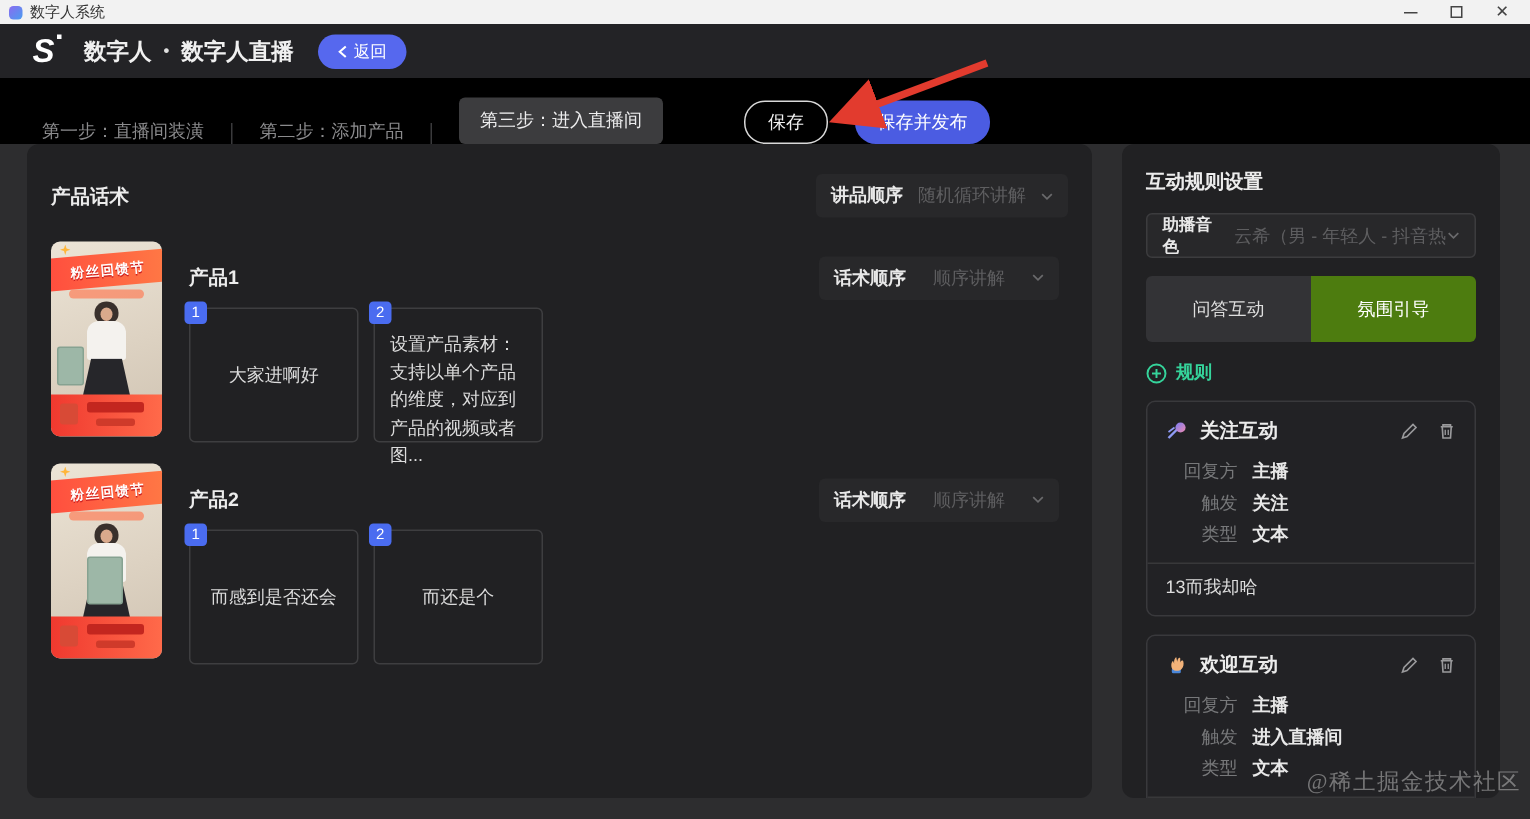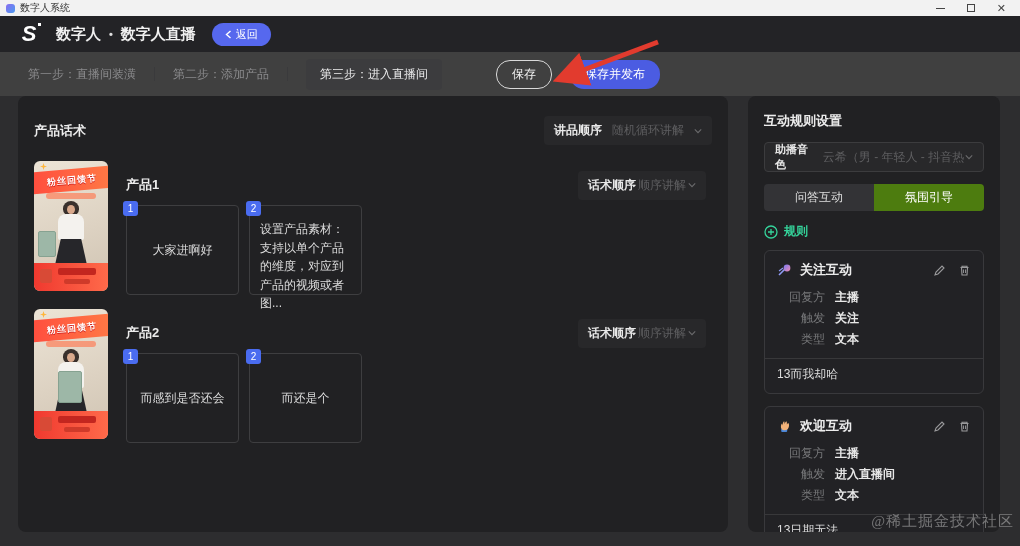--- a/index.html
+++ b/index.html
@@ -22,22 +22,22 @@
     display:flex; align-items:center; padding:0 16px; }
   .logo { width:26px; height:26px; position:relative; color:#fff; font-weight:bold; font-style:italic;
     font-size:22px; line-height:26px; text-align:center; }
   .logo .dot { position:absolute; right:1px; top:2px; width:3px; height:3px; background:#fff; }
   .brand { margin-left:14px; display:flex; align-items:center; gap:8px; color:#f0f0f0; font-size:15px; font-weight:bold; }
   .brand .sep { font-size:11px; color:#e0e0e0; }
   .back-btn { margin-left:16px; background:#5668ee; color:#fff; font-size:11px; border-radius:12px;
     padding:4px 13px; display:flex; align-items:center; gap:4px; cursor:pointer; }
 
   
-  .stepbar { position:absolute; left:0; top:52px; width:1020px; height:44px; background:#404040;
-    display:flex; align-items:center; padding:0 28px; }
+  .stepbar { position:absolute; left:0; top:52px; width:1020px; height:44px; background:#000000;
+    display:flex; align-items:flex-end; padding:0 28px; }
   .step { font-size:12px; color:#8b8b8d; }
   .step-div { width:1px; height:14px; background:#3a3a3c; margin:0 18px; }
   .step-active { background:#3c3c3e; color:#ededee; padding:7px 14px; border-radius:4px; font-size:12px; }
   .btn-save { margin-left:54px; border:1px solid #d9d9d9; color:#f2f2f2; font-size:12px;
     border-radius:14px; padding:5px 15px; background:transparent; cursor:pointer; }
   .btn-publish { margin-left:18px; background:#4b5ce2; color:#fff; font-size:12px;
     border-radius:14px; padding:6px 15px; cursor:pointer; }
   .red-arrow { position:absolute; left:520px; top:36px; pointer-events:none; z-index:20; }
 
   
@@ -76,36 +76,36 @@
   .p-box { position:absolute; left:4px; top:70px; width:18px; height:26px; border-radius:2px; background:#9db7a7; border:1px solid #86a291; }
   .t-banner-bot { position:absolute; left:0; bottom:0; width:74px; height:28px;
     background:linear-gradient(90deg,#f0392f,#ff6a4a); }
   .t-bt1 { position:absolute; left:24px; top:5px; width:38px; height:7px; border-radius:2px; background:#c3261f; }
   .t-bt2 { position:absolute; left:30px; top:16px; width:26px; height:5px; border-radius:2px; background:#cf3a2a; }
   .t-bt3 { position:absolute; left:6px; top:6px; width:12px; height:14px; border-radius:2px; background:#d84a36; }
 
   .prod-body { flex:1; margin-left:18px; }
   .prod-head { display:flex; align-items:center; height:20px; margin-top:14px; }
   .prod-name { font-size:13px; color:#ececec; font-weight:bold; }
-  .prod-order { margin-left:auto; margin-right:6px; display:flex; align-items:center; gap:2px; }
+  .prod-order { margin-left:auto; margin-right:6px; display:flex; align-items:center; gap:18px; }
   .cards { display:flex; gap:10px; margin-top:10px; }
   .script-card { width:113px; height:90px; border:1px solid #3e3e40; border-radius:4px; position:relative; cursor:pointer; }
   .badge { position:absolute; left:-4px; top:-5px; width:15px; height:15px; border-radius:3px;
     background:#4a6cf0; color:#fff; font-size:10px; display:flex; align-items:center; justify-content:center; }
   .sc-center { display:flex; align-items:center; justify-content:center; color:#dcdcdc; font-size:12px; }
   .sc-fill { padding:14px 8px 8px 10px; color:#dcdcdc; font-size:12px; line-height:1.55; }
 
   
   .rp-title { font-size:13px; color:#ececec; font-weight:bold; }
   .voice-box { margin-top:12px; height:30px; background:#28282a; border:1px solid #3c3c3e; border-radius:4px;
     display:flex; align-items:center; padding:0 10px; cursor:pointer; }
   .voice-label { font-size:11px; color:#e8e8e8; font-weight:bold; }
   .voice-value { font-size:12px; color:#5e5e60; margin-left:10px; white-space:nowrap; overflow:hidden; }
   .voice-box .chev { margin-left:auto; flex:none; }
-  .tabs { margin-top:12px; height:27px; display:flex; border-radius:4px; overflow:hidden; }
+  .tabs { margin-top:12px; height:44px; display:flex; border-radius:4px; overflow:hidden; }
   .tab { flex:1; display:flex; align-items:center; justify-content:center; font-size:12px; cursor:pointer; }
   .tab-idle { background:#333336; color:#dedede; }
   .tab-active { background:#4d7c0f; color:#fff; }
   .add-rule { margin-top:12px; display:flex; align-items:center; gap:6px; color:#35d49b; font-size:12px;
     font-weight:bold; cursor:pointer; width:fit-content; }
   .rule-card { margin-top:10px; border:1px solid #39393c; border-radius:6px; background:#222225; padding:10px 12px; }
   .rule-card + .rule-card { margin-top:12px; }
   .rule-head { display:flex; align-items:center; height:18px; }
   .rule-title { margin-left:8px; font-size:13px; color:#ececec; font-weight:bold; }
   .rule-actions { margin-left:auto; display:flex; gap:12px; }

